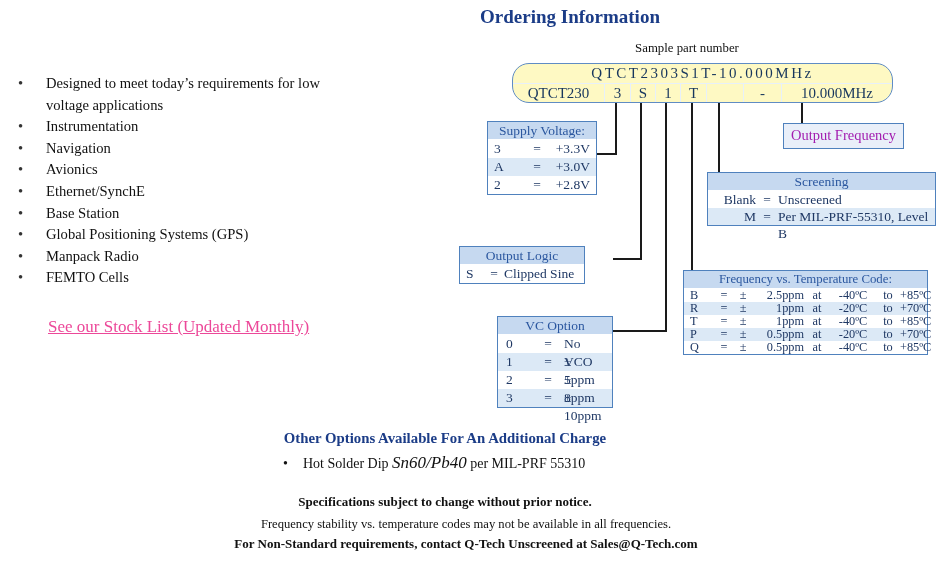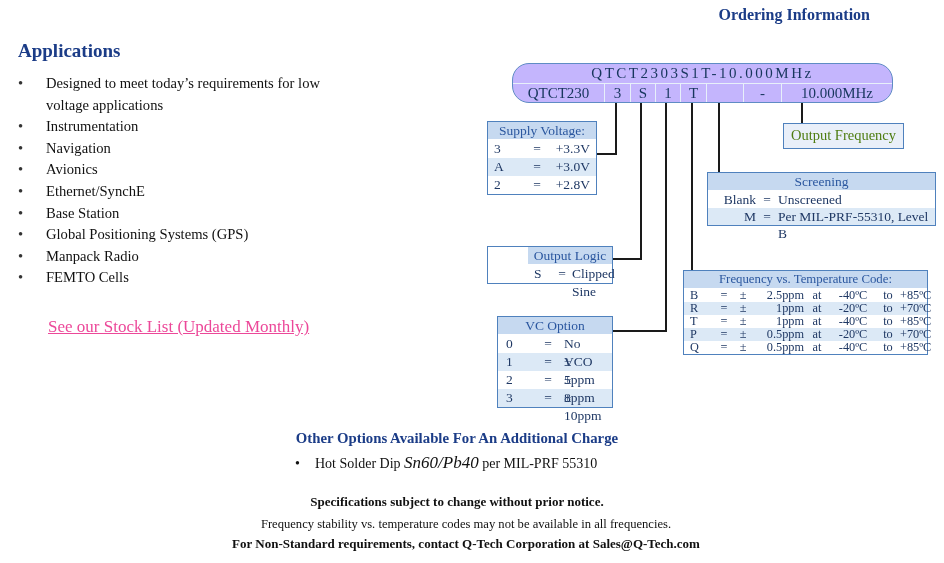--- a/index.html
+++ b/index.html
@@ -9,26 +9,26 @@
   }
   
   .h-blue { color:#1b3c87; font-weight:bold; }
   #apps-title { position:absolute; left:18px; top:40px; font-size:19px; }
   #apps-list { position:absolute; left:18px; top:73px; width:332px; font-size:14.6px; }
   .app-item { display:flex; line-height:21.6px; }
   .app-bullet { width:28px; flex:none; color:#333; }
   #stock-link-wrap { position:absolute; left:48px; top:317px; font-size:17px; }
   #stock-link { color:#ec4899; text-decoration:underline; cursor:pointer; }
   
-  #ordering-title { position:absolute; left:480px; top:6px; width:390px; text-align:right; font-size:16px; }
+  #ordering-title { position:absolute; left:480px; top:6px; width:390px; text-align:left; font-size:19px; }
   #sample-label { position:absolute; left:512px; top:41px; width:350px; text-align:center; font-size:12.8px; color:#111; }
   
   #part-box {
     position:absolute; left:512px; top:63px; width:381px; height:40px;
-    background:#c4b5fd; border:1.6px solid #5f8cc4; border-radius:17px;
+    background:#fef9c3; border:1.6px solid #5f8cc4; border-radius:17px;
     color:#17365d; font-size:15px; box-sizing:border-box; overflow:hidden;
   }
   #part-full { height:19px; line-height:19px; text-align:center; letter-spacing:2.5px; border-bottom:1.4px solid #e7f0fa; }
   #part-cells { display:flex; height:19px; line-height:18px; text-align:center; }
   .pcell { border-left:1.2px solid #e7f0fa; box-sizing:border-box; }
   .pcell:first-child { border-left:none; }
   
   .lv { position:absolute; width:2px; background:#1a1a1a; }
   .lh { position:absolute; height:2px; background:#1a1a1a; }
   
@@ -49,39 +49,38 @@
   .sc-row .code { text-align:right; }
   .sc-row .eq { text-align:center; }
   .ft-row  { display:grid; grid-template-columns:24px 20px 18px 52px 26px 46px 24px 1fr; height:13px; line-height:13px; font-size:12.3px; padding:0 4px 0 6px; }
   .ft-row .ppm { text-align:right; }
   .ft-row .at, .ft-row .tow, .ft-row .tf { text-align:center; }
   .eqc { text-align:center; }
   
   #out-freq {
     position:absolute; left:783px; top:123px; width:121px; height:26px;
     background:#e9eff9; border:1.6px solid #4f81bd; box-sizing:border-box;
-    color:#4d7c0f; font-size:14.5px; text-align:center; line-height:23px;
-  }
-  
-  #other-block { position:absolute; left:200px; top:430px; width:514px; }
+    color:#a21caf; font-size:14.5px; text-align:center; line-height:23px;
+  }
+  
+  #other-block { position:absolute; left:188px; top:430px; width:514px; }
   #other-head { text-align:center; font-size:14.8px; }
   #other-bullet { margin:6px 0 0 95px; font-size:14px; color:#111; }
   #other-bullet .big { font-size:17px;font-style:italic; }
   #other-bullet .b { display:inline-block; width:20px; }
   #spec-note { text-align:center; font-weight:bold; font-size:13px; margin-top:21px; color:#111; }
   #footer { position:absolute; left:0px; top:517px; width:932px; text-align:center; color:#111; }
   #footer-line1 { font-size:12.6px; }
   #footer-line2 { font-size:13px; font-weight:bold; margin-top:4px; }
 </style>
 </head>
 <body>
 
 <div id="page">
 
-  <div id="apps-title" class="h-blue">Applications</div>
 
   <div id="apps-list">
     <div class="app-item">
         <span class="app-bullet">•</span>
         <span>Designed to meet today’s requirements for low voltage applications</span>
       </div>
     <div class="app-item">
         <span class="app-bullet">•</span>
         <span>Instrumentation</span>
       </div>
@@ -113,20 +112,21 @@
         <span class="app-bullet">•</span>
         <span>FEMTO Cells</span>
       </div>
   </div>
 
   <div id="stock-link-wrap">
     <a id="stock-link">See our Stock List (Updated Monthly)</a>
   </div>
 
   <div id="ordering-title" class="h-blue">Ordering Information</div>
+  <div id="sample-label">Sample part number</div>
 
   <div id="part-box">
     <div id="part-full">QTCT2303S1T-10.000MHz</div>
     <div id="part-cells">
       <div class="pcell" style="width:91px">QTCT230</div>
       <div class="pcell" style="width:26px">3</div>
       <div class="pcell" style="width:25px">S</div>
       <div class="pcell" style="width:25px">1</div>
       <div class="pcell" style="width:26px">T</div>
       <div class="pcell" style="width:37px"></div>
@@ -159,21 +159,21 @@
         <span class="eqc">=</span>
         <span class="val">+3.0V</span>
       </div>
     <div class="sv-row">
         <span>2</span>
         <span class="eqc">=</span>
         <span class="val">+2.8V</span>
       </div>
   </div>
 
-  <div class="otable" style="left:487px; top:246px; width:126px;padding-left:40px;">
+  <div class="otable" style="left:459px; top:246px; width:126px;">
     <div class="hdr">Output Logic</div>
     <div class="lg-row">
         <span>S</span>
         <span class="eqc">=</span>
         <span>Clipped Sine</span>
       </div>
   </div>
 
   <div class="otable" style="left:497px; top:316px; width:116px;">
     <div class="hdr">VC Option</div>
@@ -270,16 +270,16 @@
   <div id="other-block">
     <div id="other-head" class="h-blue">Other Options Available For An Additional Charge</div>
     <div id="other-bullet">
       <span class="b">•</span><span>Hot Solder Dip </span><span class="big">Sn60/Pb40</span><span> per MIL-PRF 55310</span>
     </div>
     <div id="spec-note">Specifications subject to change without prior notice.</div>
   </div>
 
   <div id="footer">
     <div id="footer-line1">Frequency stability vs. temperature codes may not be available in all frequencies.</div>
-    <div id="footer-line2">For Non-Standard requirements, contact Q-Tech Corporation at Sales@Q-Tech.com</div>
+    <div id="footer-line2">For Non-Standard requirements, contact Q-Tech Unscreened at Sales@Q-Tech.com</div>
   </div>
 
 </div>
 
 </body></html>

